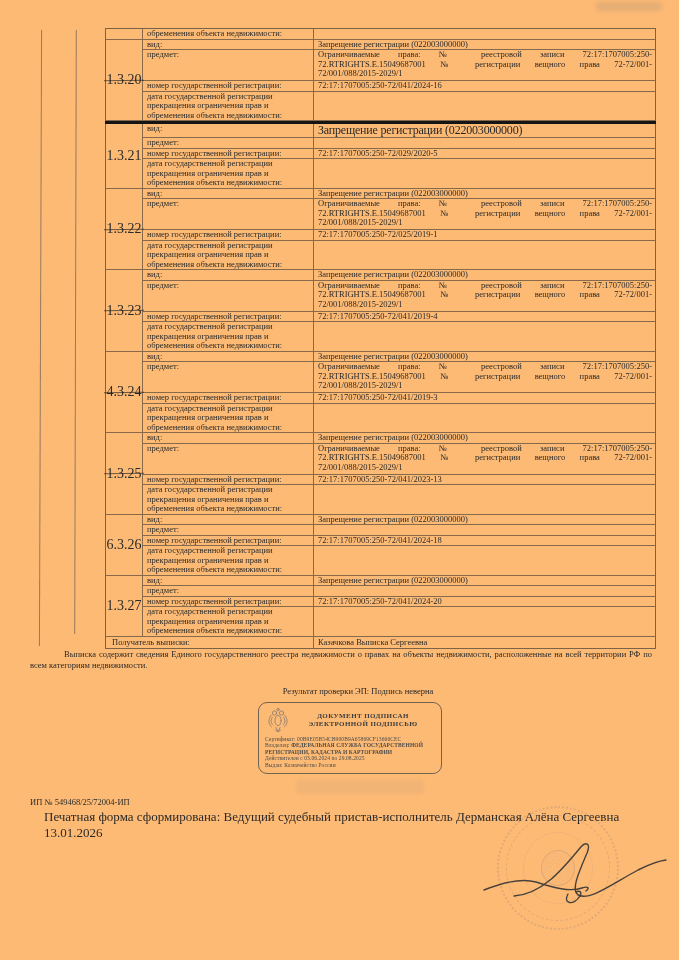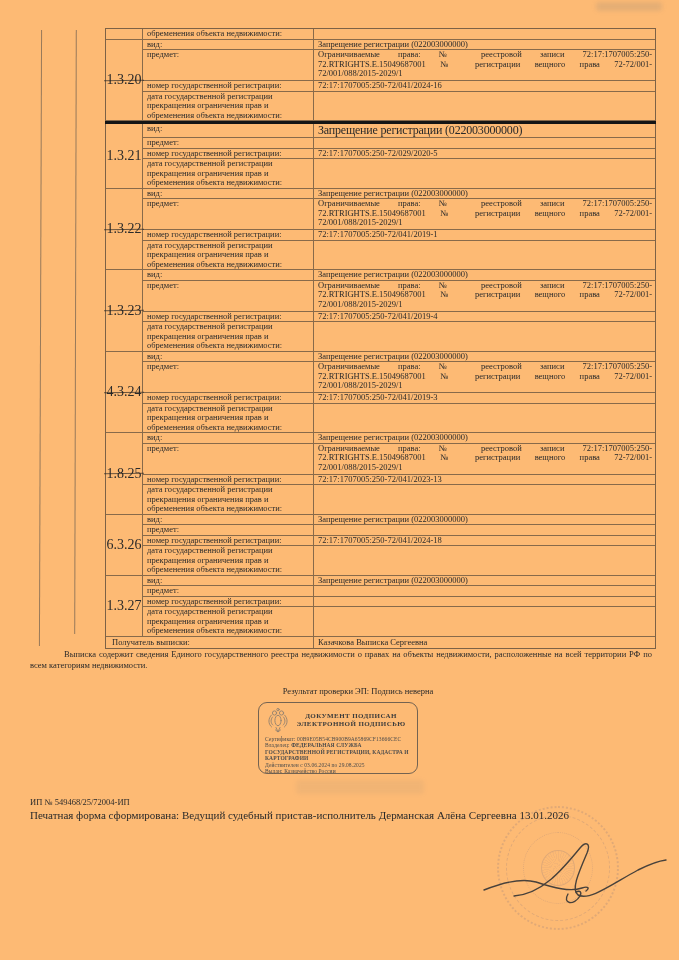--- a/index.html
+++ b/index.html
@@ -47,30 +47,30 @@
   .receiver-row .rlabel{width:208px;flex:0 0 208px;border-right:1px solid rgba(40,40,40,.55);padding:1px 3px 1px 6px;}
   .receiver-row .value{padding-top:1px;}
 
   
   .summary{
     position:absolute;left:30px;top:649px;width:622px;
     font-size:8.5px;line-height:10.5px;text-align:justify;text-indent:34px;
   }
   .verify-line{position:absolute;left:238px;top:686px;width:240px;text-align:center;font-size:8.5px;}
   .sig-stamp{
-    position:absolute;left:258px;top:702px;width:160px;height:72px;
+    position:absolute;left:258px;top:702px;width:184px;height:72px;
     border:1px solid rgba(70,70,70,.75);border-radius:9px;padding:4px 6px 3px 6px;
   }
   .sig-stamp .head{display:flex;align-items:center;}
   .eagle{width:26px;height:26px;flex:0 0 26px;opacity:.75;}
   .stamp-title{flex:1;text-align:center;font-size:7px;font-weight:bold;line-height:8.5px;letter-spacing:.4px;color:#3c3c3c;}
   .fineprint{margin-top:3px;font-size:5.5px;line-height:6.4px;color:#4c4c4c;letter-spacing:.1px;}
   .fineprint .owner{font-weight:bold;}
   .case-line{position:absolute;left:30px;top:797px;font-size:8.5px;text-align:right;}
-  .gen-line{position:absolute;left:30px;top:809px;font-size:11px;}
+  .gen-line{position:absolute;left:44px;top:809px;font-size:13px;}
 
   
   .seal{position:absolute;left:497px;top:806px;width:122px;height:124px;opacity:.22;}
   .seal .ring1{position:absolute;inset:0;border:2px dotted #7d6f80;border-radius:50%;}
   .seal .ring2{position:absolute;inset:9px;border:1px dashed #7d6f80;border-radius:50%;}
   .seal .ring3{position:absolute;inset:26px;border:1px dotted #7d6f80;border-radius:50%;}
   .seal .core{position:absolute;inset:44px;border:1px solid #7d6f80;border-radius:50%;background:repeating-conic-gradient(rgba(125,111,128,.35) 0 4deg,transparent 4deg 10deg);}
   .signature-svg{position:absolute;left:470px;top:832px;width:200px;height:80px;}
   .smudge{position:absolute;background:rgba(120,120,120,.18);filter:blur(2px);border-radius:3px;}
   .smudge1{left:596px;top:2px;width:66px;height:9px;}
@@ -154,21 +154,21 @@
             <div class="row kind-p">
               <div class="cell label">предмет:</div>
               <div class="cell value">
                 <div class="jline">Ограничиваемые права: № реестровой записи 72:17:1707005:250-</div>
                 <div class="jline">72.RTRIGHTS.E.15049687001 № регистрации вещного права 72-72/001-</div>
                 <div class="lline">72/001/088/2015-2029/1</div>
               </div>
             </div>
             <div class="row kind-s">
               <div class="cell label">номер государственной регистрации:</div>
-              <div class="cell value">72:17:1707005:250-72/041/2019-1</div>
+              <div class="cell value">72:17:1707005:250-72/025/2019-1</div>
             </div>
             <div class="row kind-d">
               <div class="cell label">дата государственной регистрации прекращения ограничения прав и обременения объекта недвижимости:</div>
               <div class="cell value"></div>
             </div>
           </div>
         </div>
         <div class="group">
           <div class="num-cell struck">1.3.23</div>
           <div class="rows">
@@ -213,21 +213,21 @@
               <div class="cell label">номер государственной регистрации:</div>
               <div class="cell value">72:17:1707005:250-72/041/2019-3</div>
             </div>
             <div class="row kind-d">
               <div class="cell label">дата государственной регистрации прекращения ограничения прав и обременения объекта недвижимости:</div>
               <div class="cell value"></div>
             </div>
           </div>
         </div>
         <div class="group">
-          <div class="num-cell struck">1.8.25</div>
+          <div class="num-cell struck">1.3.25</div>
           <div class="rows">
             <div class="row kind-s">
               <div class="cell label">вид:</div>
               <div class="cell value">Запрещение регистрации (022003000000)</div>
             </div>
             <div class="row kind-p">
               <div class="cell label">предмет:</div>
               <div class="cell value">
                 <div class="jline">Ограничиваемые права: № реестровой записи 72:17:1707005:250-</div>
                 <div class="jline">72.RTRIGHTS.E.15049687001 № регистрации вещного права 72-72/001-</div>
@@ -271,20 +271,21 @@
             <div class="row kind-s">
               <div class="cell label">вид:</div>
               <div class="cell value">Запрещение регистрации (022003000000)</div>
             </div>
             <div class="row kind-s">
               <div class="cell label">предмет:</div>
               <div class="cell value"></div>
             </div>
             <div class="row kind-s">
               <div class="cell label">номер государственной регистрации:</div>
+              <div class="cell value">72:17:1707005:250-72/041/2024-20</div>
             </div>
             <div class="row kind-d">
               <div class="cell label">дата государственной регистрации прекращения ограничения прав и обременения объекта недвижимости:</div>
               <div class="cell value"></div>
             </div>
           </div>
         </div>
       </div>
     <div class="receiver-row">
       <div class="cell rlabel">Получатель выписки:</div>

